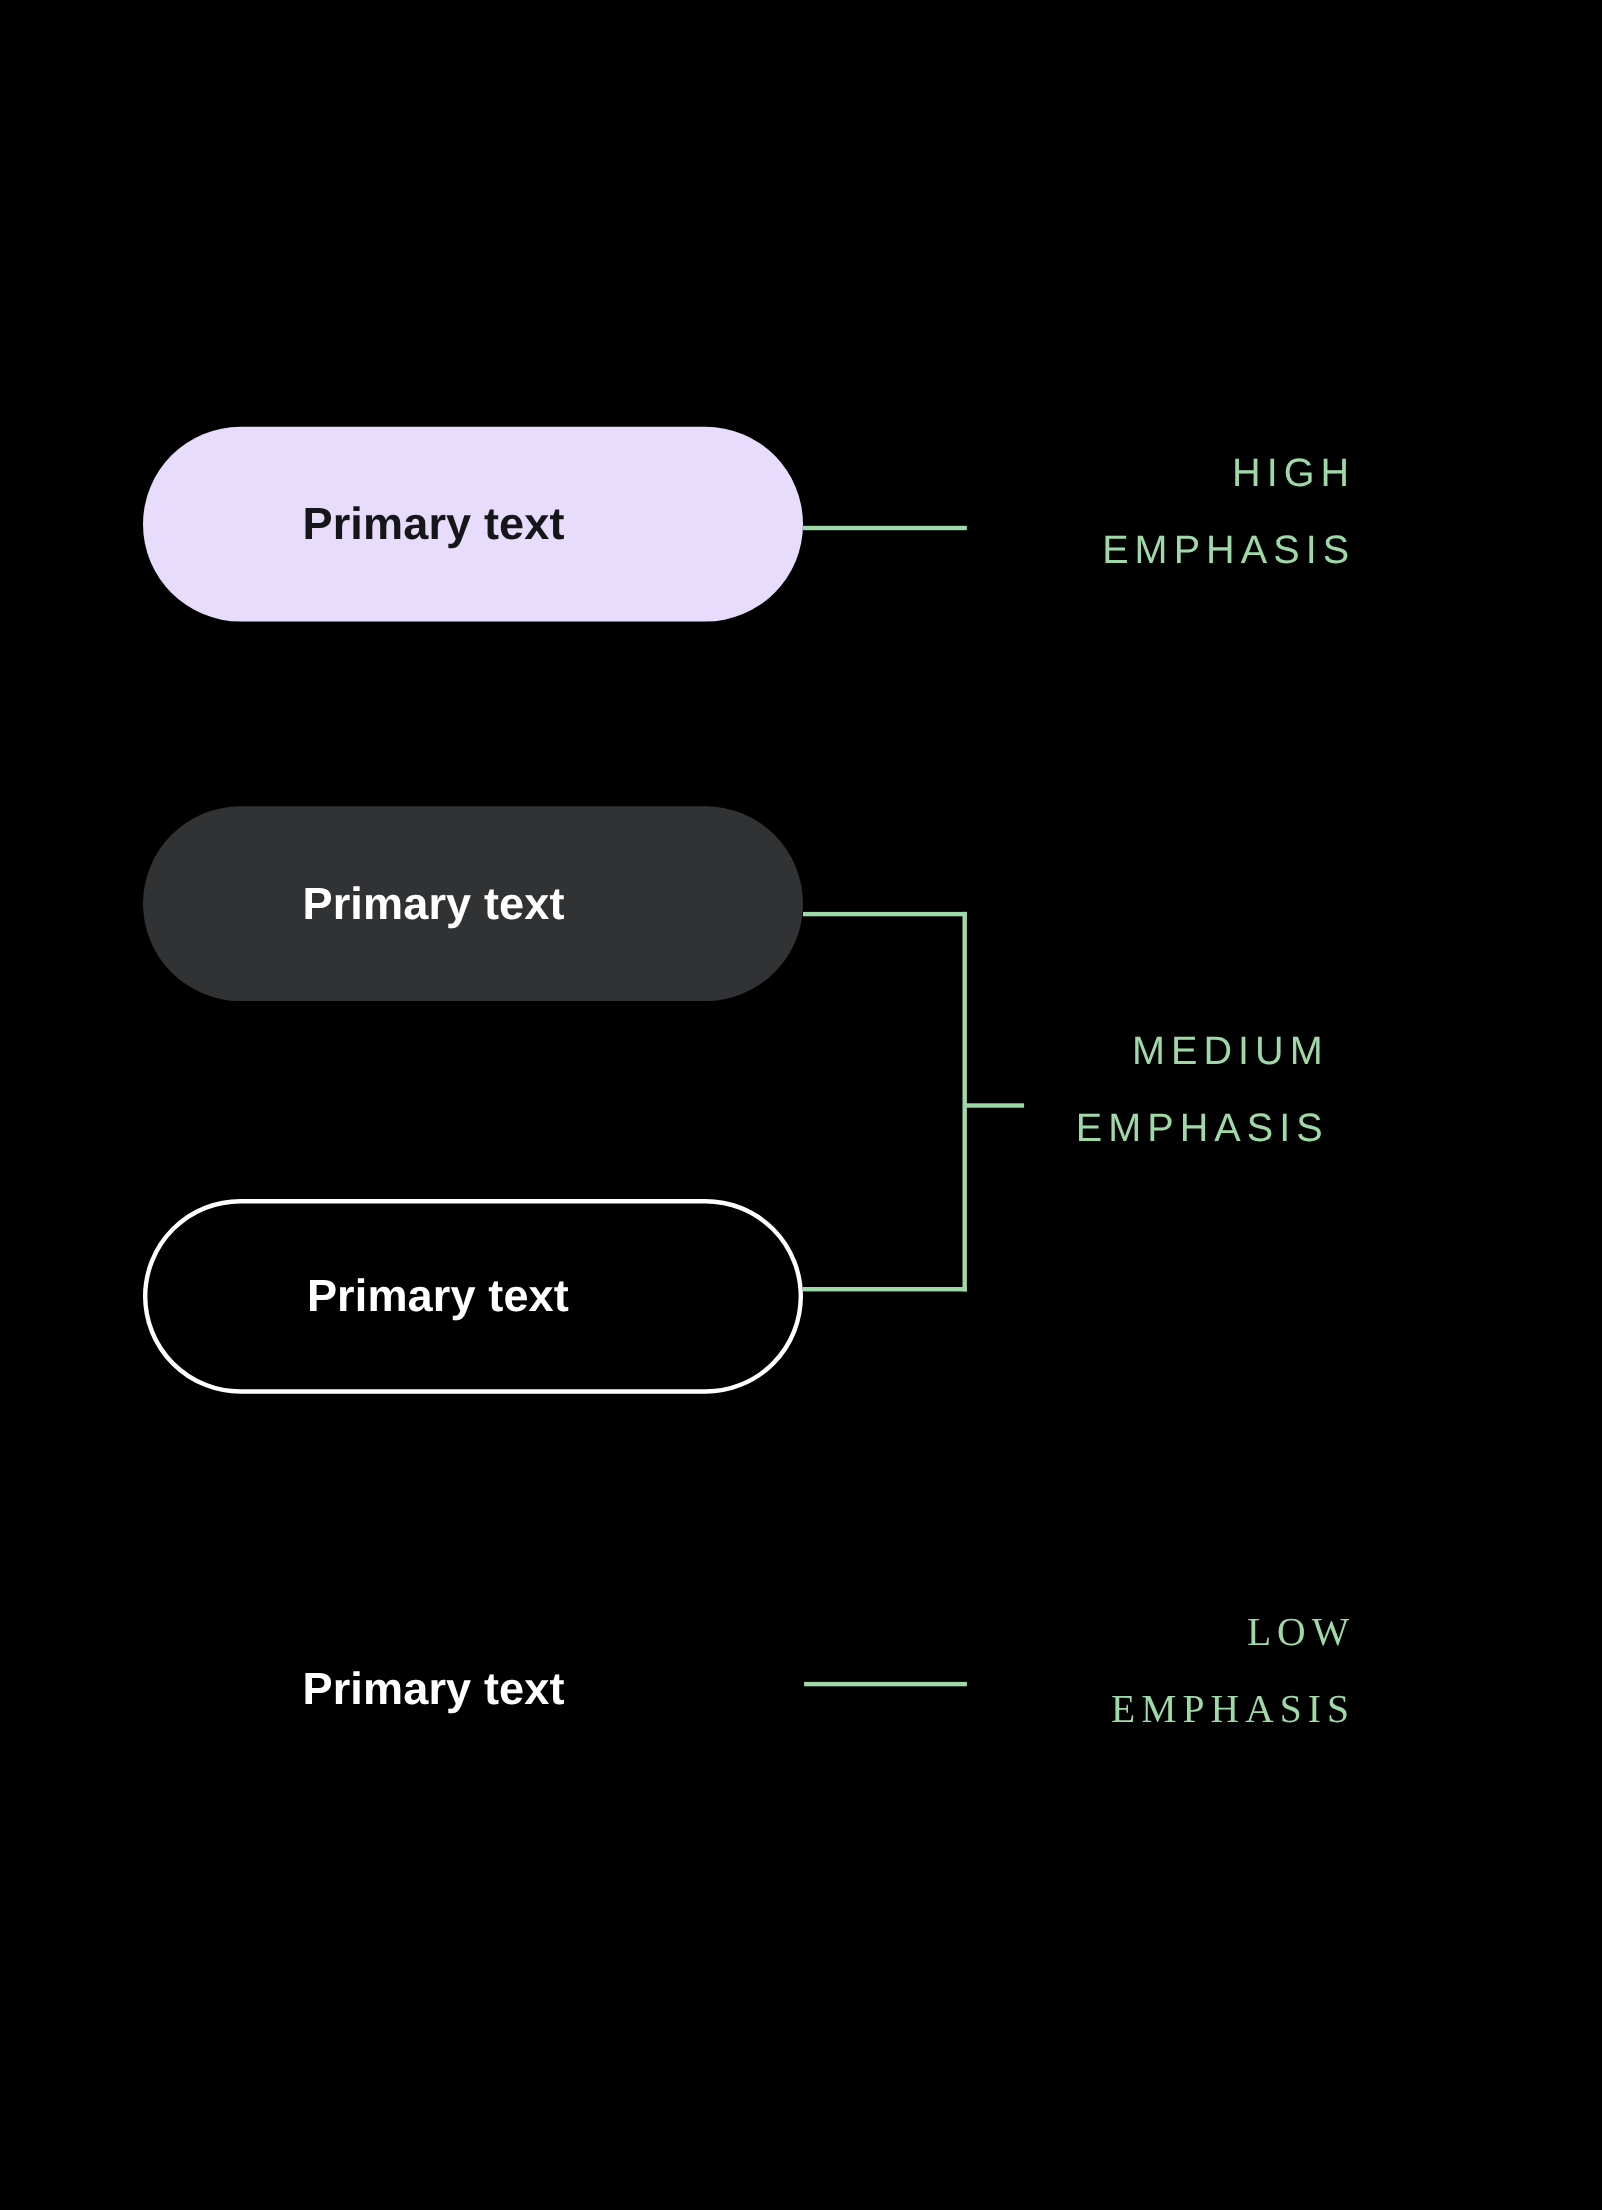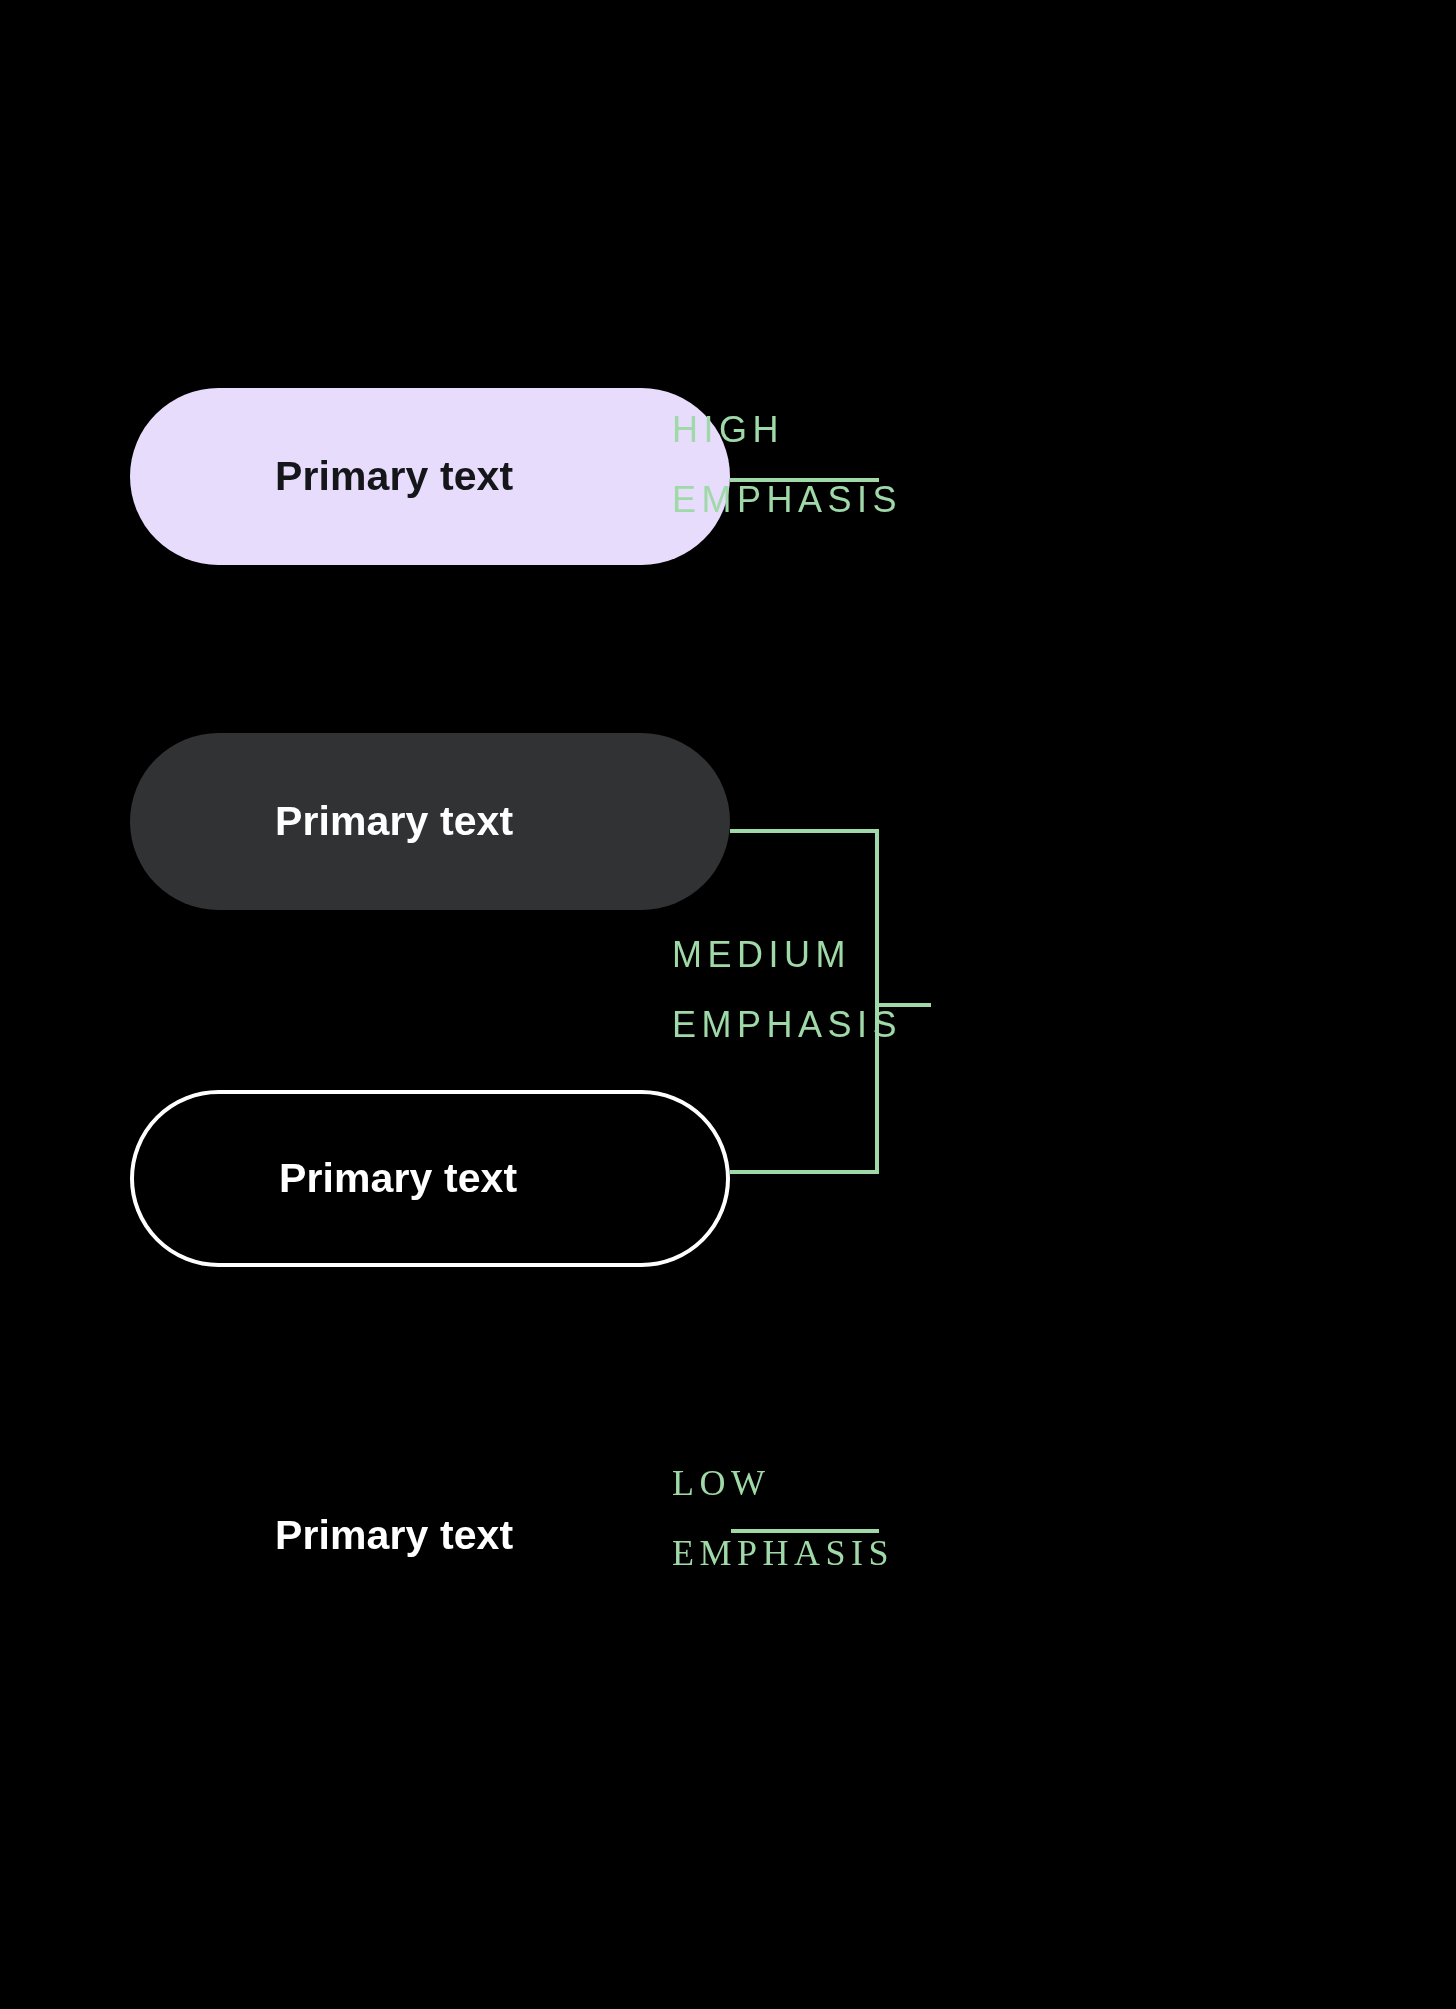--- a/index.html
+++ b/index.html
@@ -94,30 +94,31 @@
 
   .conn-med-top   { left: 730px; top: 829px;  width: 149px; }
   .conn-med-bot   { left: 730px; top: 1170px; width: 149px; }
   .conn-med-vert  { left: 875px; top: 829px;  height: 345px; }
   .conn-med-stub  { left: 877px; top: 1003px; width: 54px; }
 
   
   .emphasis-label {
     position: absolute;
     width: 560px;
+    text-align: right;
     color: #9FD9A8;
     font-size: 36px;
     font-weight: normal;
     letter-spacing: 5.5px;
     line-height: 70px;
   }
   .emphasis-label .line { display: block; white-space: nowrap; }
 
   .label-high   { left: 672px; top: 395px; }
-  .label-medium { left: 672px; top: 920px; }
+  .label-medium { left: 648px; top: 920px; }
   .label-low    { left: 672px; top: 1448px; font-family: Liberation Serif, serif; }
 </style>
 </head>
 <body>
 
 <div id="stage">
 
   <div class="pill pill--filled-accent">
     <span class="pill-label">Primary text</span>
   </div>

